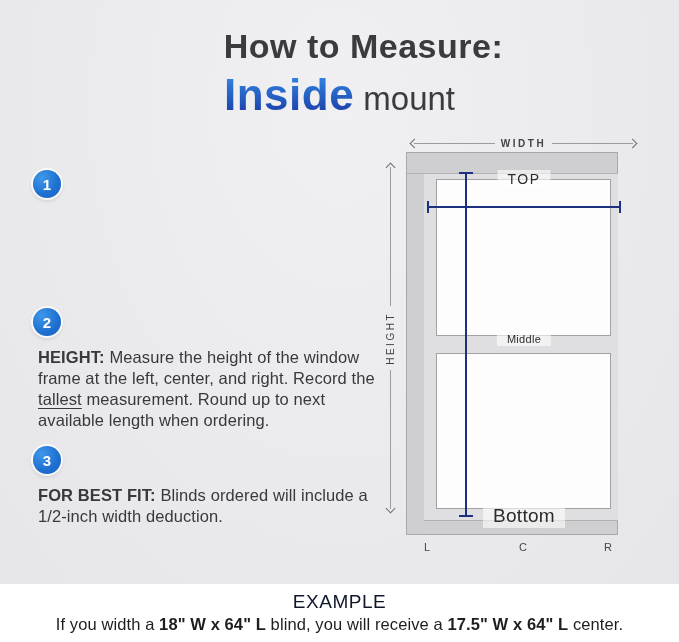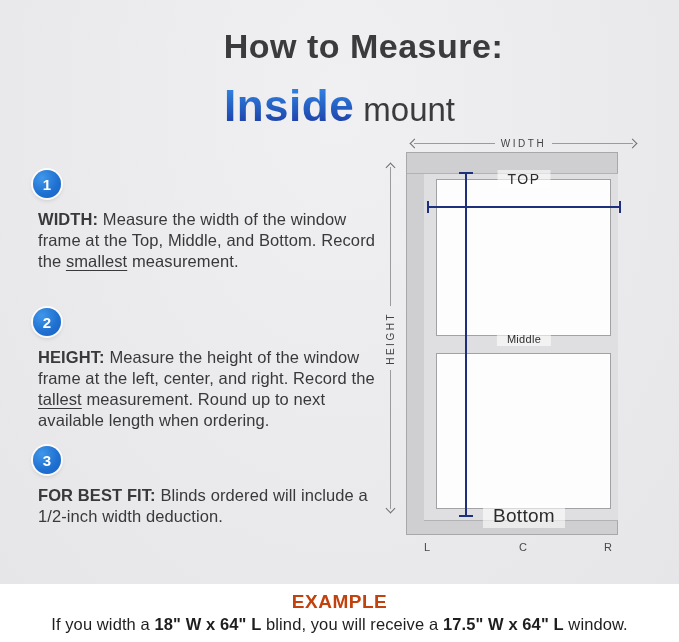--- a/index.html
+++ b/index.html
@@ -17,21 +17,21 @@
   .main-area {
     position:absolute; left:0; top:0; width:679px; height:584px;
     background:radial-gradient(ellipse at 50% 18%, #f0f0f2 0%, #eaeaec 60%, #e6e6e9 100%);
   }
 
   
   .header { position:absolute; top:27px; left:0; width:679px; text-align:center; }
   .title-line1 {
     font-size:34px; font-weight:700; color:#3b3b3d; letter-spacing:0.5px;margin-left:48px;
   }
-  .title-line2 { margin-top:15px; font-size:33px; font-weight:500; color:#3b3b3d; }
+  .title-line2 { margin-top:4px; font-size:33px; font-weight:500; color:#3b3b3d; }
   .title-inside {
     font-size:44px; font-weight:700; letter-spacing:0.5px;
     background:linear-gradient(180deg,#3490ec 0%,#1c3ea6 90%);
     -webkit-background-clip:text; background-clip:text;
     -webkit-text-fill-color:transparent; color:transparent;
   }
 
   
   .step { position:absolute; left:33px; width:348px; }
   .step-1 { top:170px; } .step-2 { top:308px; } .step-3 { top:446px; }
@@ -56,21 +56,21 @@
   .chev-up    { transform:rotate(135deg); margin-bottom:-4px; }
   .chev-down  { transform:rotate(-45deg); margin-top:-4px; }
   .arrow-line-h { flex:1; height:1px; background:#9b9b9d; }
   .arrow-line-v { flex:1; width:1px; background:#9b9b9d; }
 
   .width-arrow {
     position:absolute; left:411px; top:137px; width:225px; height:13px;
     display:flex; align-items:center;
   }
   .width-arrow .arrow-label {
-    font-size:10px; letter-spacing:2.5px; color:#434345; padding:0 6px; font-weight:400;
+    font-size:10px; letter-spacing:2.5px; color:#434345; padding:0 6px; font-weight:700;
   }
   .height-arrow {
     position:absolute; left:383px; top:164px; width:14px; height:348px;
     display:flex; flex-direction:column; align-items:center;
   }
   .height-arrow .arrow-label {
     font-size:10px; letter-spacing:2.5px; color:#434345; padding:6px 0; font-weight:500;
     writing-mode:vertical-rl; transform:rotate(180deg);
   }
 
@@ -114,39 +114,38 @@
 
   .lcr { position:absolute; top:541px; font-size:11px; letter-spacing:1px; color:#48484a; }
   .lcr-l { left:424px; } .lcr-c { left:519px; } .lcr-r { left:604px; }
 
   
   .example {
     position:absolute; left:0; top:584px; width:679px; height:58px;
     background:#ffffff; text-align:center;
   }
   .example-heading {
-    margin-top:7px; font-size:19px; font-weight:700; color:#c2410c; letter-spacing:0.5px;
+    margin-top:7px; font-size:19px; font-weight:400; color:#0f172a; letter-spacing:0.5px;
   }
   .example-text { margin-top:2px; font-size:16.5px; color:#1e1e20; letter-spacing:0.1px; }
   .example-text b { font-weight:700; }
 </style>
 </head>
 <body>
 
 <div class="page">
   <div class="main-area">
 
     <div class="header">
       <div class="title-line1">How to Measure:</div>
       <div class="title-line2"><span class="title-inside">Inside</span><span> mount</span></div>
     </div>
 
     <div class="step step-1">
       <div class="badge">1</div>
-      <p><span class="lead">WIDTH:</span><span> Measure the width of the window frame at the Top, Middle, and Bottom. Record the </span><span class="u">smallest</span><span> measurement.</span></p>
     </div>
 
     <div class="step step-2">
       <div class="badge">2</div>
       <p><span class="lead">HEIGHT:</span><span> Measure the height of the window frame at the left, center, and right. Record the </span><span class="u">tallest</span><span> measurement. Round up to next available length when ordering.</span></p>
     </div>
 
     <div class="step step-3">
       <div class="badge">3</div>
       <p><span class="lead">FOR BEST FIT:</span><span> Blinds ordered will include a 1/2-inch width deduction.</span></p>
@@ -181,15 +180,15 @@
     <div class="meas-v"></div>
     <div class="meas-h"></div>
 
     <div class="lcr lcr-l">L</div>
     <div class="lcr lcr-c">C</div>
     <div class="lcr lcr-r">R</div>
   </div>
 
   <div class="example">
     <div class="example-heading">EXAMPLE</div>
-    <div class="example-text"><span>If you width a </span><b>18" W x 64" L</b><span> blind, you will receive a </span><b>17.5" W x 64" L</b><span> window.</span></div>
+    <div class="example-text"><span>If you width a </span><b>18" W x 64" L</b><span> blind, you will receive a </span><b>17.5" W x 64" L</b><span> center.</span></div>
   </div>
 </div>
 
 </body></html>

